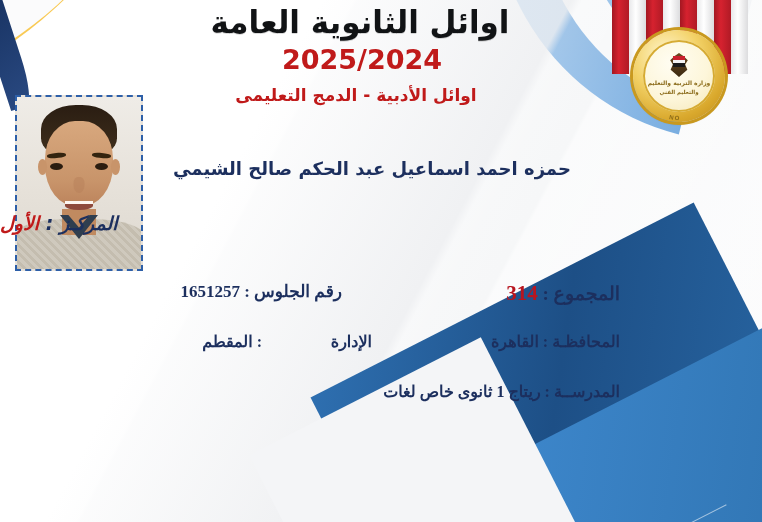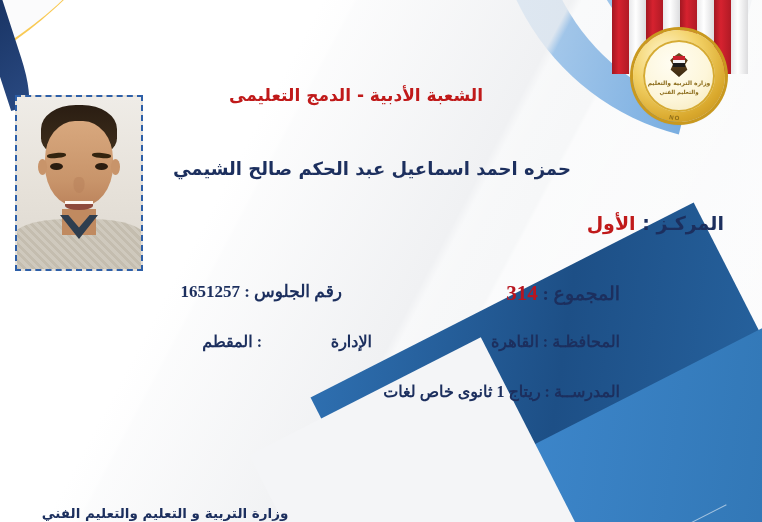--- a/index.html
+++ b/index.html
@@ -242,22 +242,22 @@
     position:absolute;top:85px;left:0;right:0;text-align:center;
     font-size:17px;font-weight:bold;color:#c01a1a;
     margin-right:50px;
   }
   .student-name{
     position:absolute;top:158px;left:0;right:0;text-align:center;
     font-size:18px;font-weight:bold;color:#1c2f5e;
     margin-right:18px;
   }
   .rank-row{
-    position:absolute;top:212px;left:0;right:0;text-align:right;
-    font-size:19px;font-weight:bold;margin-right:38px;
+    position:absolute;top:212px;left:0;right:0;text-align:left;
+    font-size:19px;font-weight:bold;margin-right:38px;font-style:italic;
   }
   .rank-label{color:#1c2f5e;}
   .rank-value{color:#c01a1a;}
 
   .row{
     position:absolute;left:0;right:0;
     font-family:"Liberation Serif","DejaVu Serif",serif;
     font-weight:bold;color:#1c2f5e;
   }
   .row-total{top:281px;font-size:19px;}
@@ -349,23 +349,27 @@
     <div class="ph-brow r"></div>
     <div class="ph-eye l"></div>
     <div class="ph-eye r"></div>
     <div class="ph-nose"></div>
     <div class="ph-mouth"></div>
     <div class="ph-collar"></div>
   </div>
 
   <div class="content">
 
-
-
-    <div class="section">الشعبة الأدبية - الدمج التعليمى</div>
+    <div class="title">
+      <span class="title-center">اوائل الثانوية العامة</span>
+    </div>
+
+    <div class="year">2025/2024</div>
+
+    <div class="section">اوائل الأدبية - الدمج التعليمى</div>
 
     <div class="student-name">حمزه احمد اسماعيل عبد الحكم صالح الشيمي</div>
 
     <div class="rank-row">
       <span class="rank-label">المركـز  :</span>
       <span class="rank-value">الأول</span>
     </div>
 
     <div class="row row-total">
       <span class="rt-right">
@@ -387,16 +391,15 @@
       <span class="rg-3">: المقطم</span>
     </div>
 
     <div class="row row-school">
       <span class="rs-1">
         <span>المدرســة    :</span>
         <span>ريتاج 1 ثانوى خاص لغات</span>
       </span>
     </div>
 
-    <div class="ministry">وزارة التربية و التعليم والتعليم الفني</div>
 
   </div>
 </div>
 
 </body></html>

